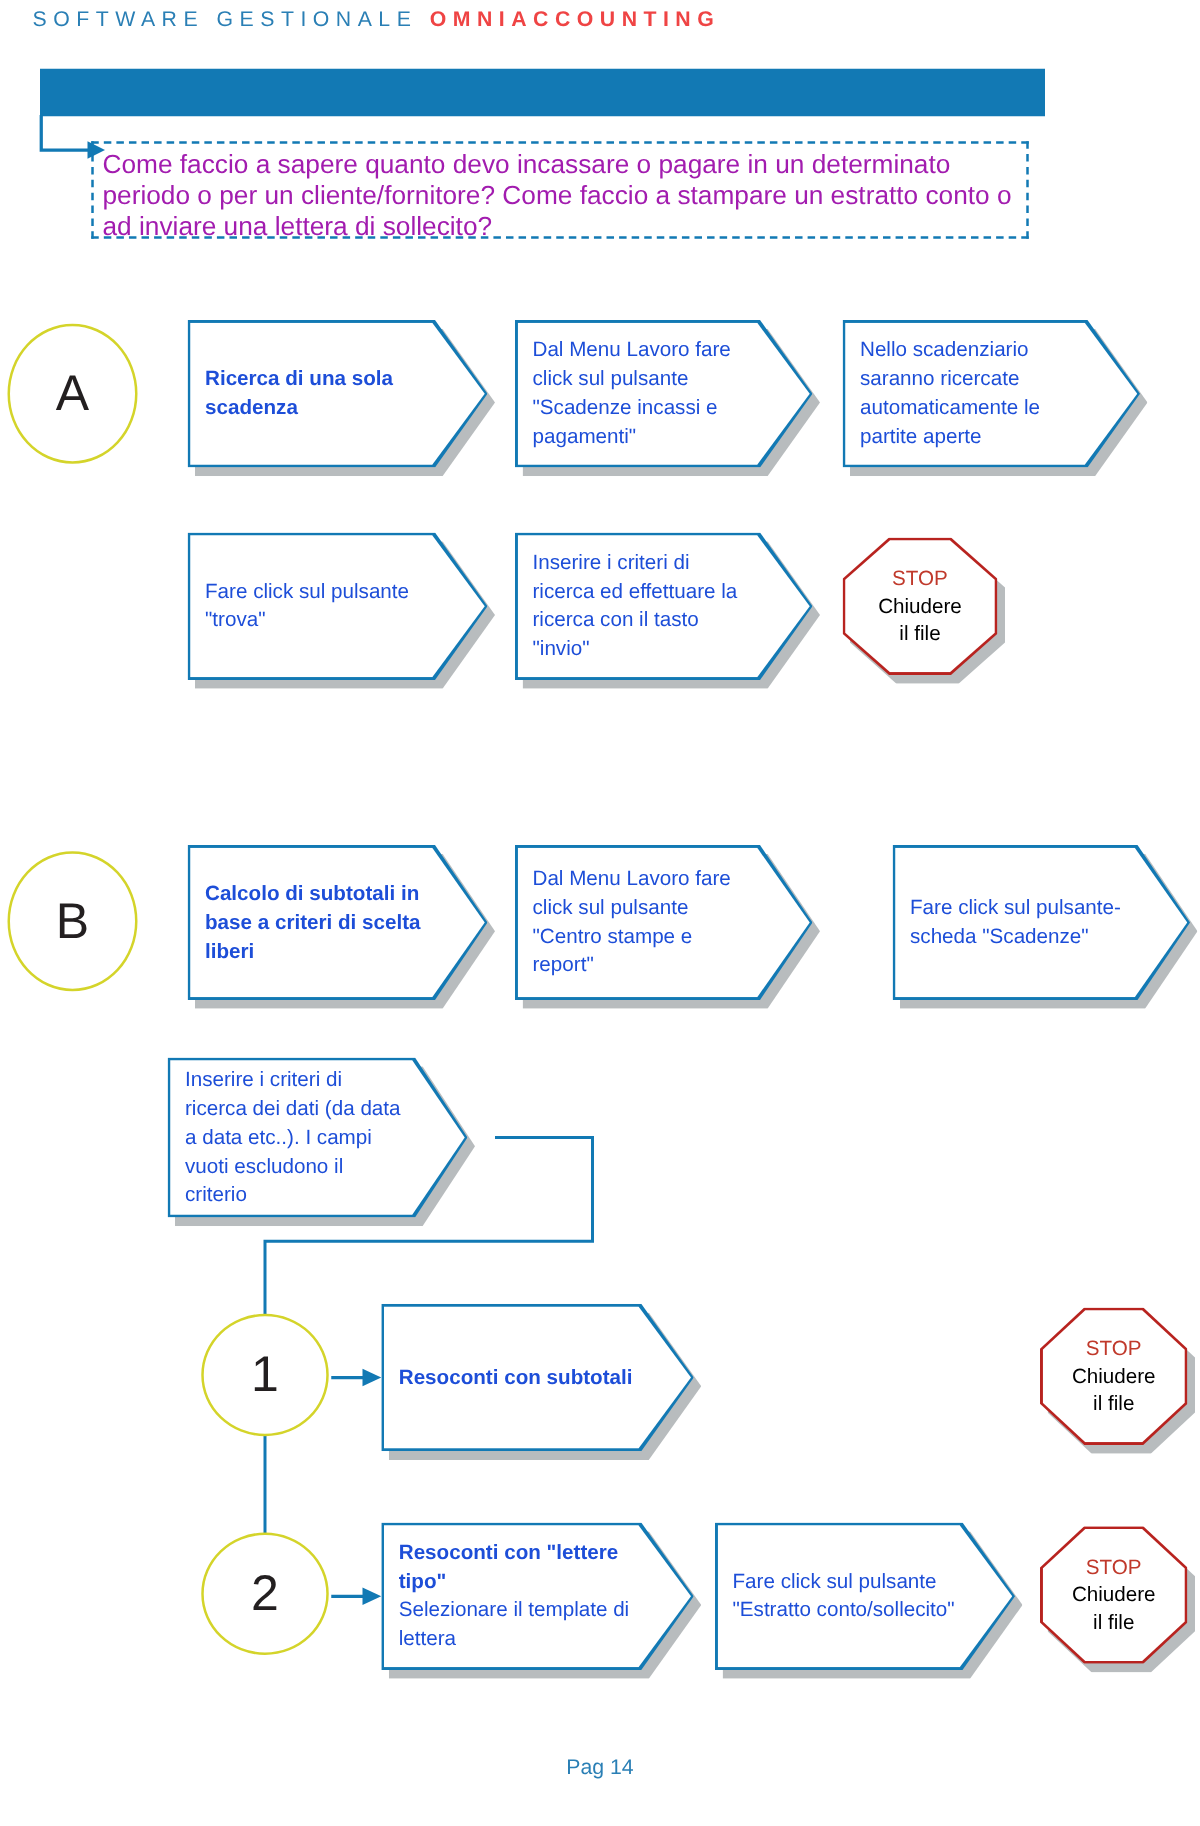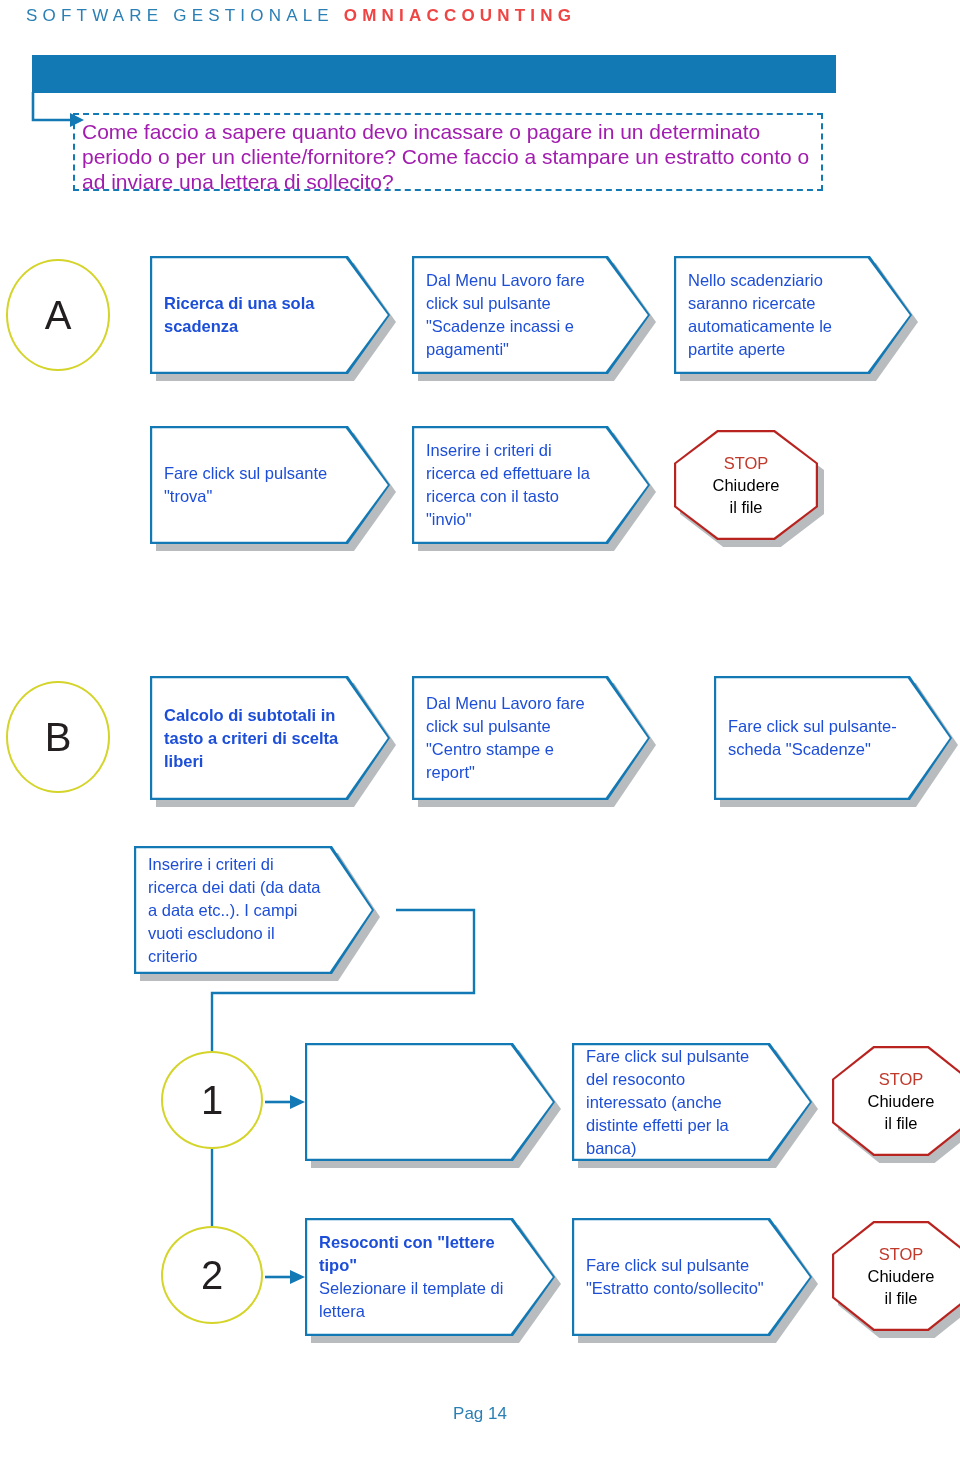--- a/index.html
+++ b/index.html
@@ -129,21 +129,20 @@
     font-size: 16.5px;
     line-height: 23px;
     color: #1d4ed8;
     z-index: 2;
   }
   .chev .txt b { font-weight: bold; }
 
   
   .stop {
     position: absolute;
-    padding-left: 20px;
   }
   .stop .shadow {
     position: absolute;
     left: 6px;
     top: 7px;
     width: 100%;
     height: 100%;
     background: #b8bcbe;
     clip-path: polygon(30% 0, 70% 0, 100% 30%, 100% 70%, 70% 100%, 30% 100%, 0 70%, 0 30%);
   }
@@ -290,21 +289,21 @@
 
   <div class="ellipse" style="left:6px; top:681px; width:104px; height:112px;">
     <span>B</span>
   </div>
 
   <div class="chev" style="left:150px; top:676px; width:240px; height:124px;">
     <div class="shadow"></div>
     <div class="body"></div>
     <div class="inner"></div>
     <div class="txt">
-      <b>Calcolo di subtotali in tasto a criteri di scelta liberi</b>
+      <b>Calcolo di subtotali in base a criteri di scelta liberi</b>
     </div>
   </div>
 
   <div class="chev" style="left:412px; top:676px; width:238px; height:124px;">
     <div class="shadow"></div>
     <div class="body"></div>
     <div class="inner"></div>
     <div class="txt">
       <span>Dal Menu Lavoro fare click sul pulsante "Centro stampe e report"</span>
     </div>
@@ -329,30 +328,25 @@
   </div>
 
   <div class="ellipse" style="left:161px; top:1051px; width:102px; height:98px;">
     <span>1</span>
   </div>
 
   <div class="chev" style="left:305px; top:1043px; width:250px; height:118px;">
     <div class="shadow"></div>
     <div class="body"></div>
     <div class="inner"></div>
-  </div>
-
-  <div class="chev" style="left:572px; top:1043px; width:240px; height:118px;">
-    <div class="shadow"></div>
-    <div class="body"></div>
-    <div class="inner"></div>
-    <div class="txt">
-      <span>Fare click sul pulsante del resoconto interessato (anche distinte effetti per la banca)</span>
-    </div>
-  </div>
+    <div class="txt">
+      <b>Resoconti con subtotali</b>
+    </div>
+  </div>
+
 
   <div class="stop" style="left:832px; top:1046px; width:118px; height:110px;">
     <div class="shadow"></div>
     <div class="body"></div>
     <div class="inner"></div>
     <div class="txt">
       <span class="w1">STOP</span>
       <span class="w2">Chiudere</span>
       <span class="w3">il file</span>
     </div>

